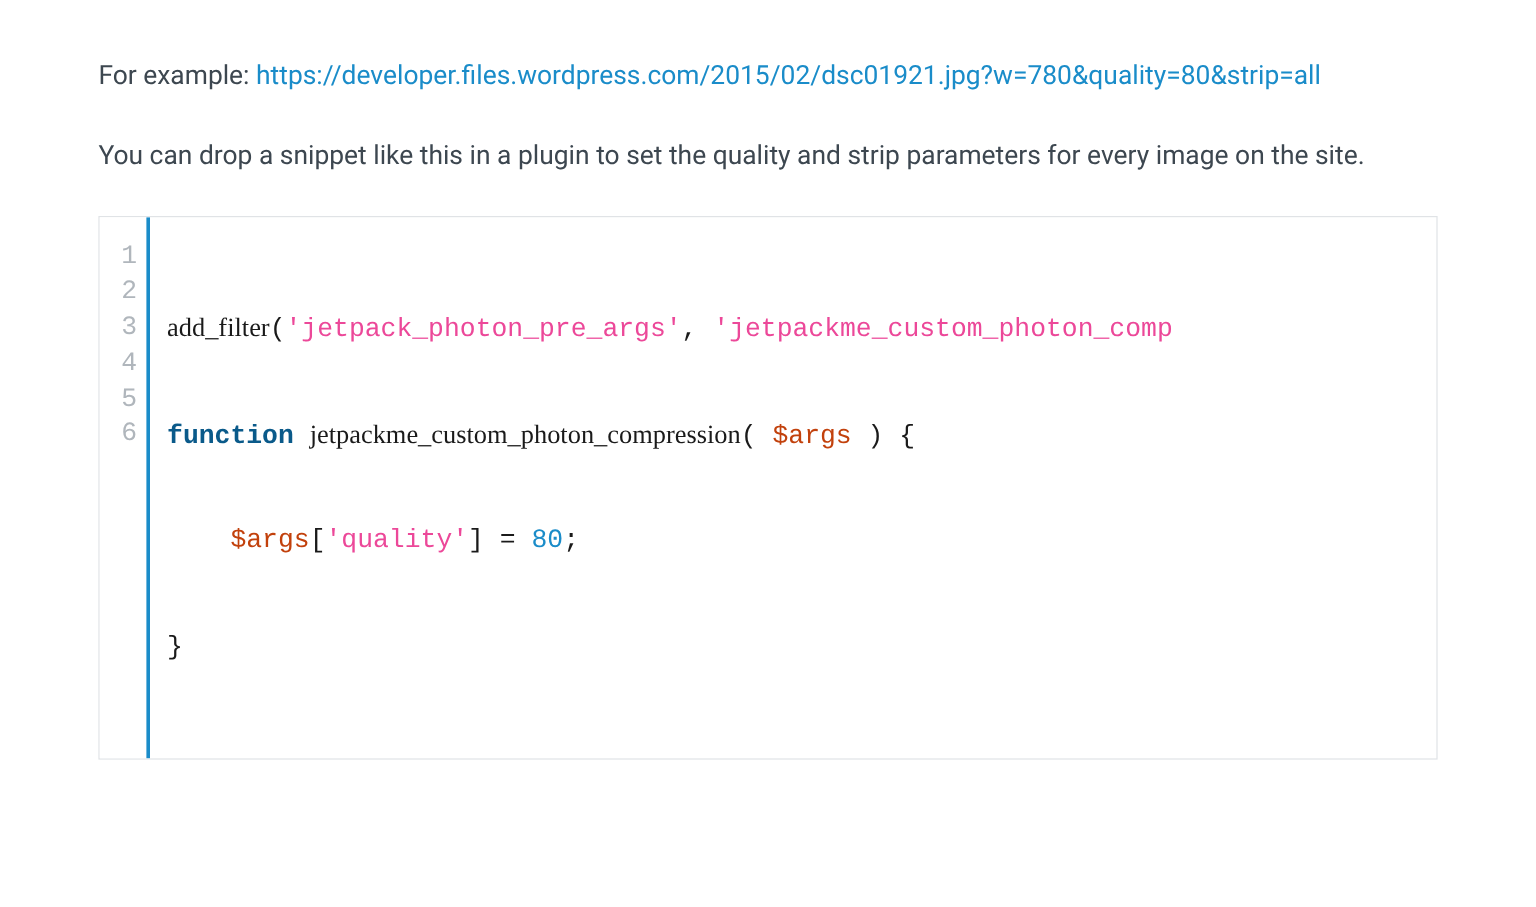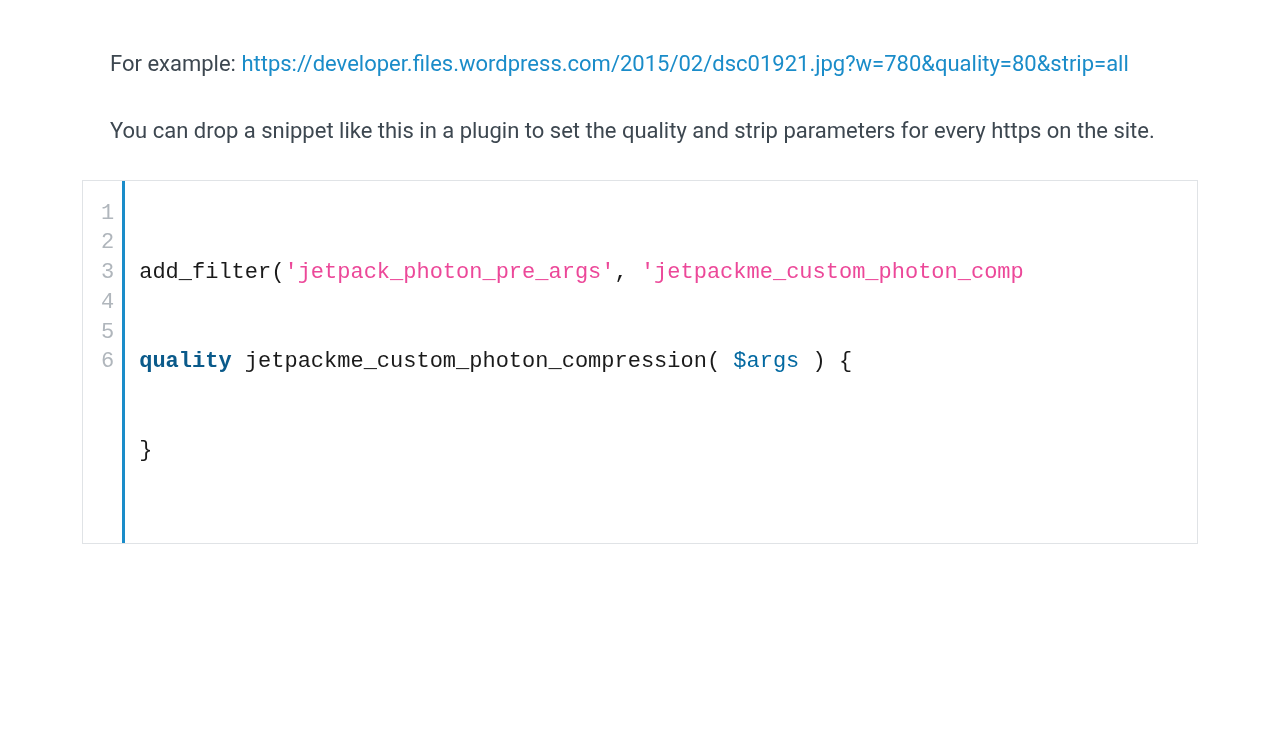--- a/index.html
+++ b/index.html
@@ -12,21 +12,20 @@
       background: #ffffff;
       color: #3d4750;
       padding: 45px 82px;
       font-size: 22px;
       line-height: 1.7;
       width: 1280px;
     }
     p {
       margin-bottom: 30px;
       color: #3d4750;
-      margin-left: 28px;
     }
     a {
       color: #1a8cc9;
       text-decoration: none;
     }
     .code-block {
       border: 1px solid #e0e3e6;
       margin: 30px 0 35px 0;
       display: flex;
       font-family: Consolas, Monaco, "Courier New", monospace;
@@ -50,43 +49,44 @@
       padding: 18px 14px 18px 14px;
       white-space: pre;
       overflow-x: hidden;
       flex: 1;
       color: #333;
     }
     .code-content .line {
       height: 29.7px;
       white-space: pre;
     }
-    .tok-fn { color: #1a1a1a; }
+    .tok-fn { color: #1a1a1a; font-family: Liberation Serif, serif; }
     .tok-str { color: #ec4899; }
     .tok-kw { color: #0a5a8a; font-weight: 600; }
-    .tok-var { color: #0369a1; }
+    .tok-var { color: #c2410c; }
     .tok-plain { color: #1a1a1a; }
     .tok-num { color: #1a8cc9; }
   </style>
 </head>
 <body>
 
 <p>
   <span>For example: </span><a href="#">https://developer.files.wordpress.com/2015/02/dsc01921.jpg?w=780&amp;quality=80&amp;strip=all</a>
 </p>
 
-<p>You can drop a snippet like this in a plugin to set the quality and strip parameters for every https on the site.</p>
+<p>You can drop a snippet like this in a plugin to set the quality and strip parameters for every image on the site.</p>
 
 <div class="code-block">
   <div class="line-numbers">
     <div>1</div>
     <div>2</div>
     <div>3</div>
     <div>4</div>
     <div>5</div>
     <div>6</div>
   </div>
   <div class="code-content">
     <div class="line"><span class="tok-fn">add_filter</span><span class="tok-plain">(</span><span class="tok-str">'jetpack_photon_pre_args'</span><span class="tok-plain">, </span><span class="tok-str">'jetpackme_custom_photon_comp</span></div>
-    <div class="line"><span class="tok-kw">quality</span><span> </span><span class="tok-fn">jetpackme_custom_photon_compression</span><span class="tok-plain">( </span><span class="tok-var">$args</span><span class="tok-plain"> ) {</span></div>
+    <div class="line"><span class="tok-kw">function</span><span> </span><span class="tok-fn">jetpackme_custom_photon_compression</span><span class="tok-plain">( </span><span class="tok-var">$args</span><span class="tok-plain"> ) {</span></div>
+    <div class="line"><span>    </span><span class="tok-var">$args</span><span class="tok-plain">[</span><span class="tok-str">'quality'</span><span class="tok-plain">] = </span><span class="tok-num">80</span><span class="tok-plain">;</span></div>
     <div class="line"><span class="tok-plain">}</span></div>
   </div>
 </div>
 
 </body></html>

